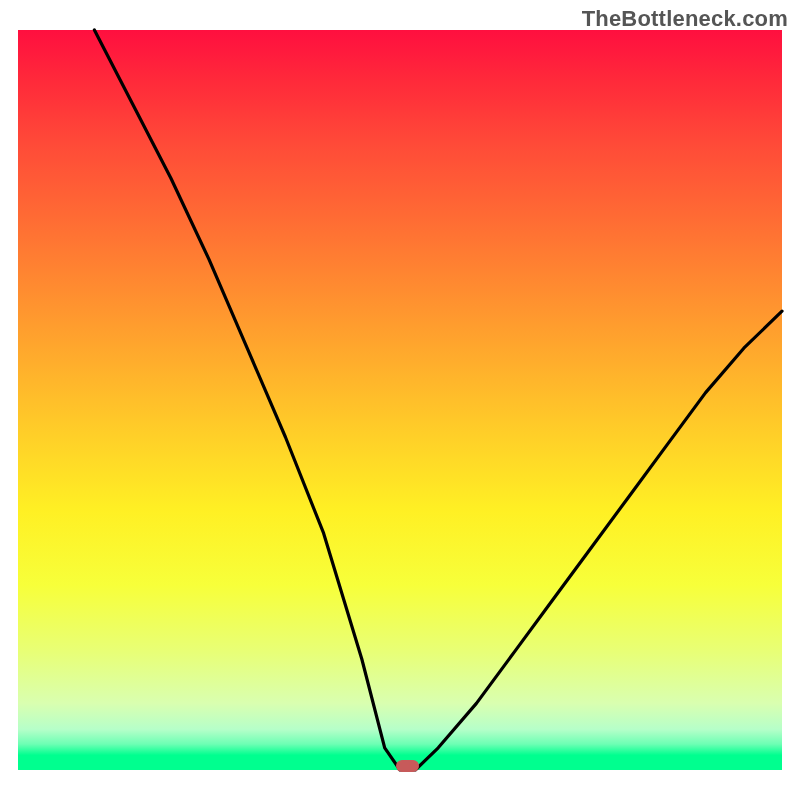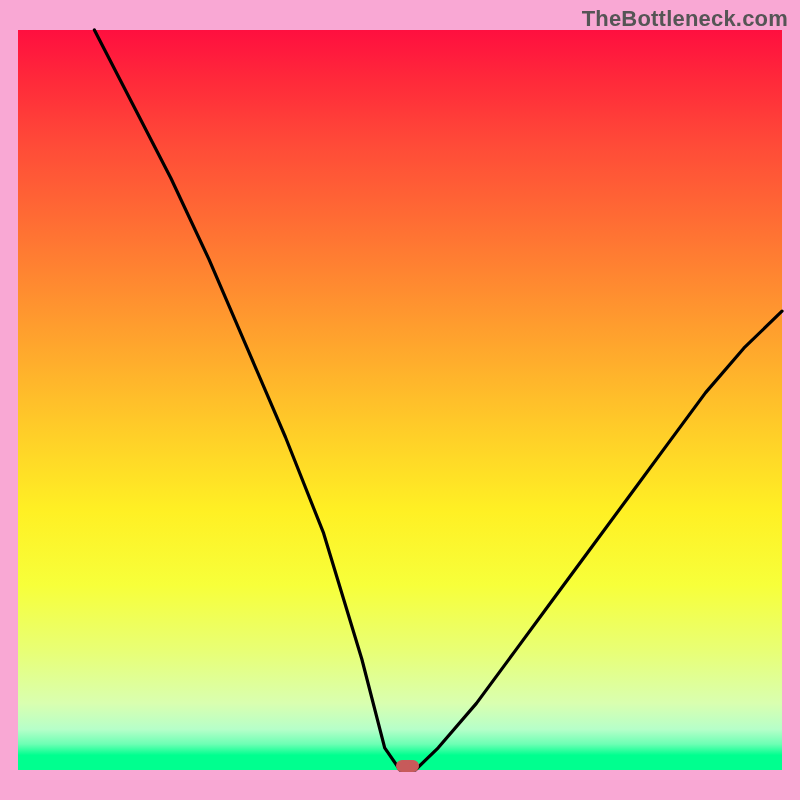--- a/index.html
+++ b/index.html
@@ -8,21 +8,21 @@
     width: 800px;
     height: 800px;
     background: #000;
     font-family: Arial, Helvetica, sans-serif;
     overflow: hidden;
   }
   .stage {
     position: relative;
     width: 800px;
     height: 800px;
-    background: #f9a8d4;
+    background: #ffffff;
   }
   .watermark {
     position: absolute;
     top: 6px;
     right: 12px;
     color: #555;
     font-size: 22px;
     font-weight: 600;
     letter-spacing: 0.2px;
     user-select: none;

